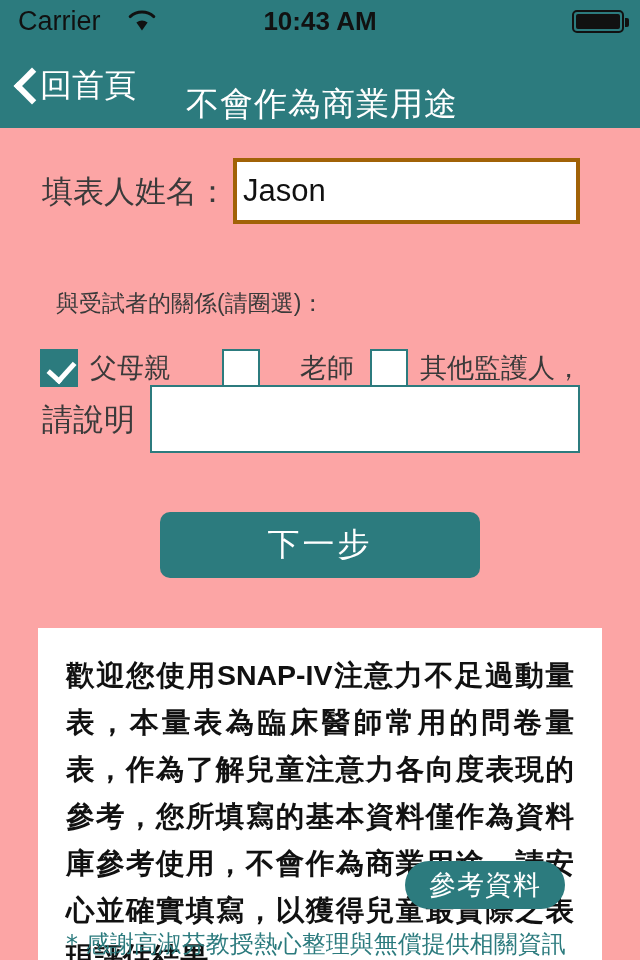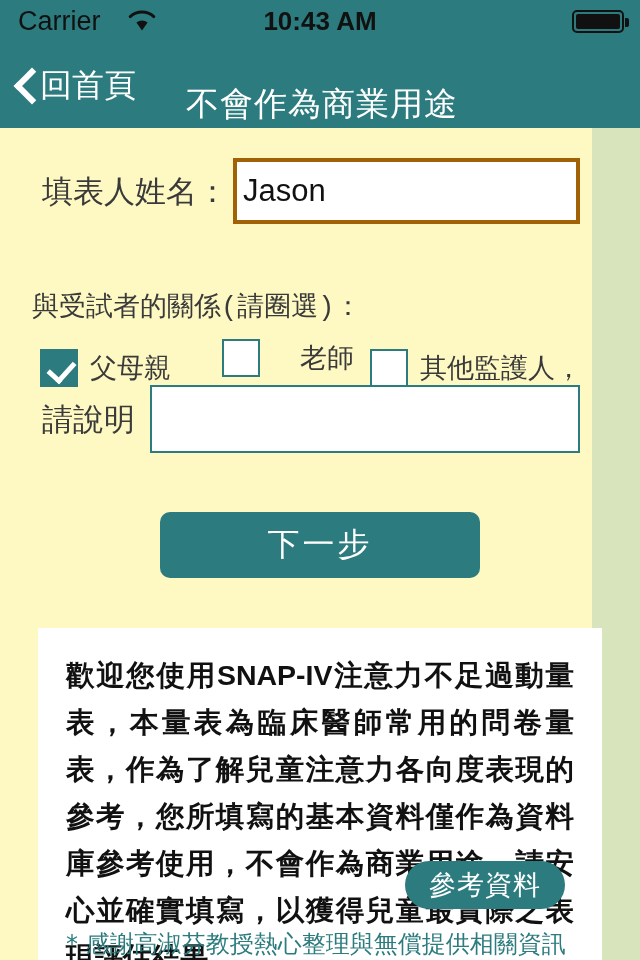--- a/index.html
+++ b/index.html
@@ -13,23 +13,23 @@
 
   body {
     font-family: "Liberation Sans", "DejaVu Sans", sans-serif;
     background: #d7e4bc;
     position: relative;
   }
 
   .phone {
     position: absolute;
     inset: 0;
-    width: 592px;
+    width: 640px;
     height: 960px;
-    background: #fef9c3;
+    background: #fca5a5;
   }
 
   
   .status-bar {
     position: absolute;
     top: 0; left: 0;
     width: 640px;
     height: 42px;
     background: #2c7b7e;
     color: #111;
@@ -156,42 +156,42 @@
     border: 4px solid #a16207;
     font-size: 31px;
     color: #111;
     padding: 0 6px;
     font-family: "Liberation Sans", sans-serif;
     outline: none;
   }
 
   .label-relation {
     position: absolute;
-    left: 32px; top: 160px;
-    font-size: 27px;
+    left: 56px; top: 160px;
+    font-size: 23px;
     color: #3a3a3a;
     white-space: nowrap;
-    font-family: Liberation Mono, monospace;
+    font-family: Liberation Sans, sans-serif;
   }
 
   .checkbox-row {
     position: absolute;
     left: 0; top: 200px;
     width: 640px;
     height: 60px;
   }
   .cb-group {
     position: absolute;
     display: flex;
     align-items: center;
     gap: 12px;
     cursor: pointer;
   }
   .cb-group.g0 { left: 40px;  top: 21px; }
-  .cb-group.g1 { left: 222px; top: 11px; gap: 40px; }
+  .cb-group.g1 { left: 222px; top: 21px; gap: 40px; }
   .cb-group.g2 { left: 370px; top: 21px; }
 
   .cbox {
     width: 38px; height: 38px;
     border: 2.5px solid #2c7b7e;
     background: #ffffff;
     position: relative;
     flex: 0 0 auto;
   }
   .cbox.checked {

